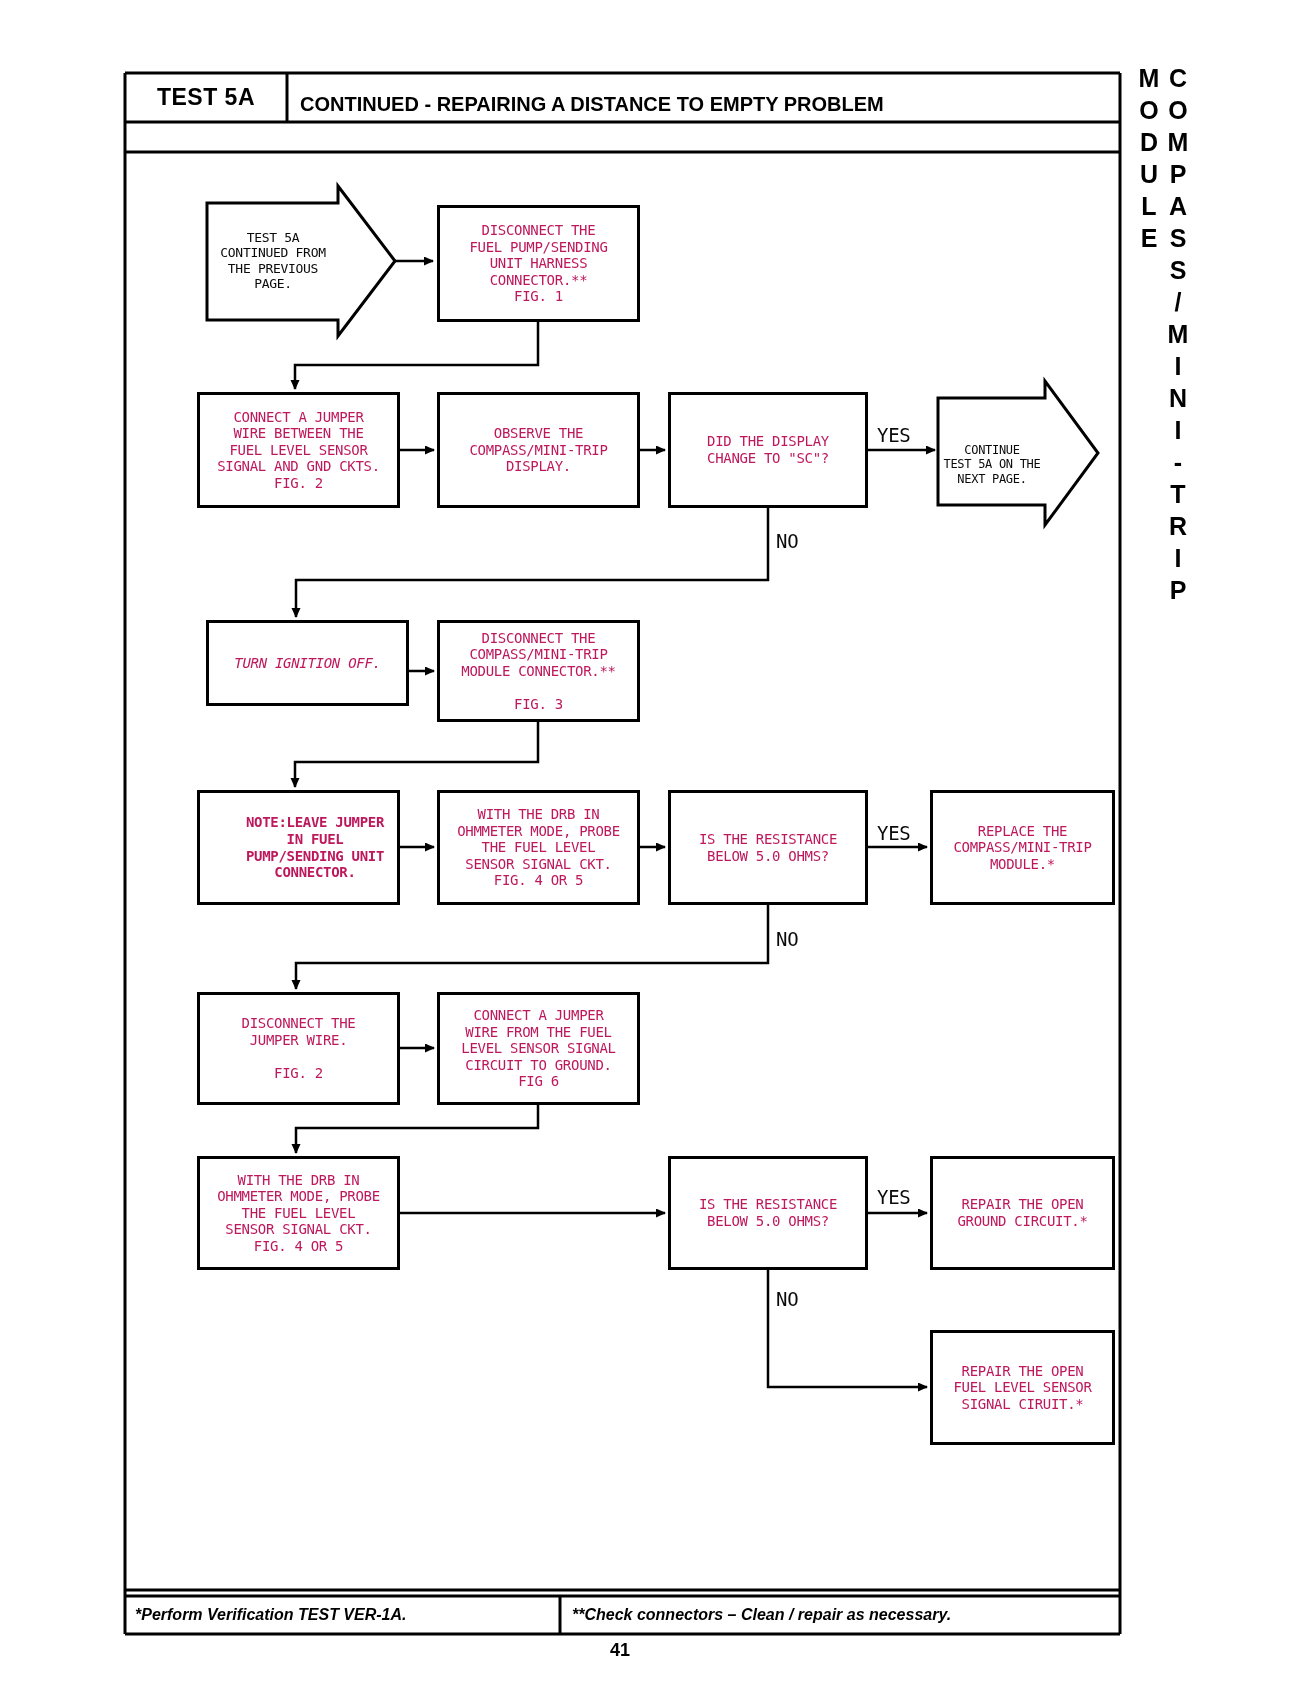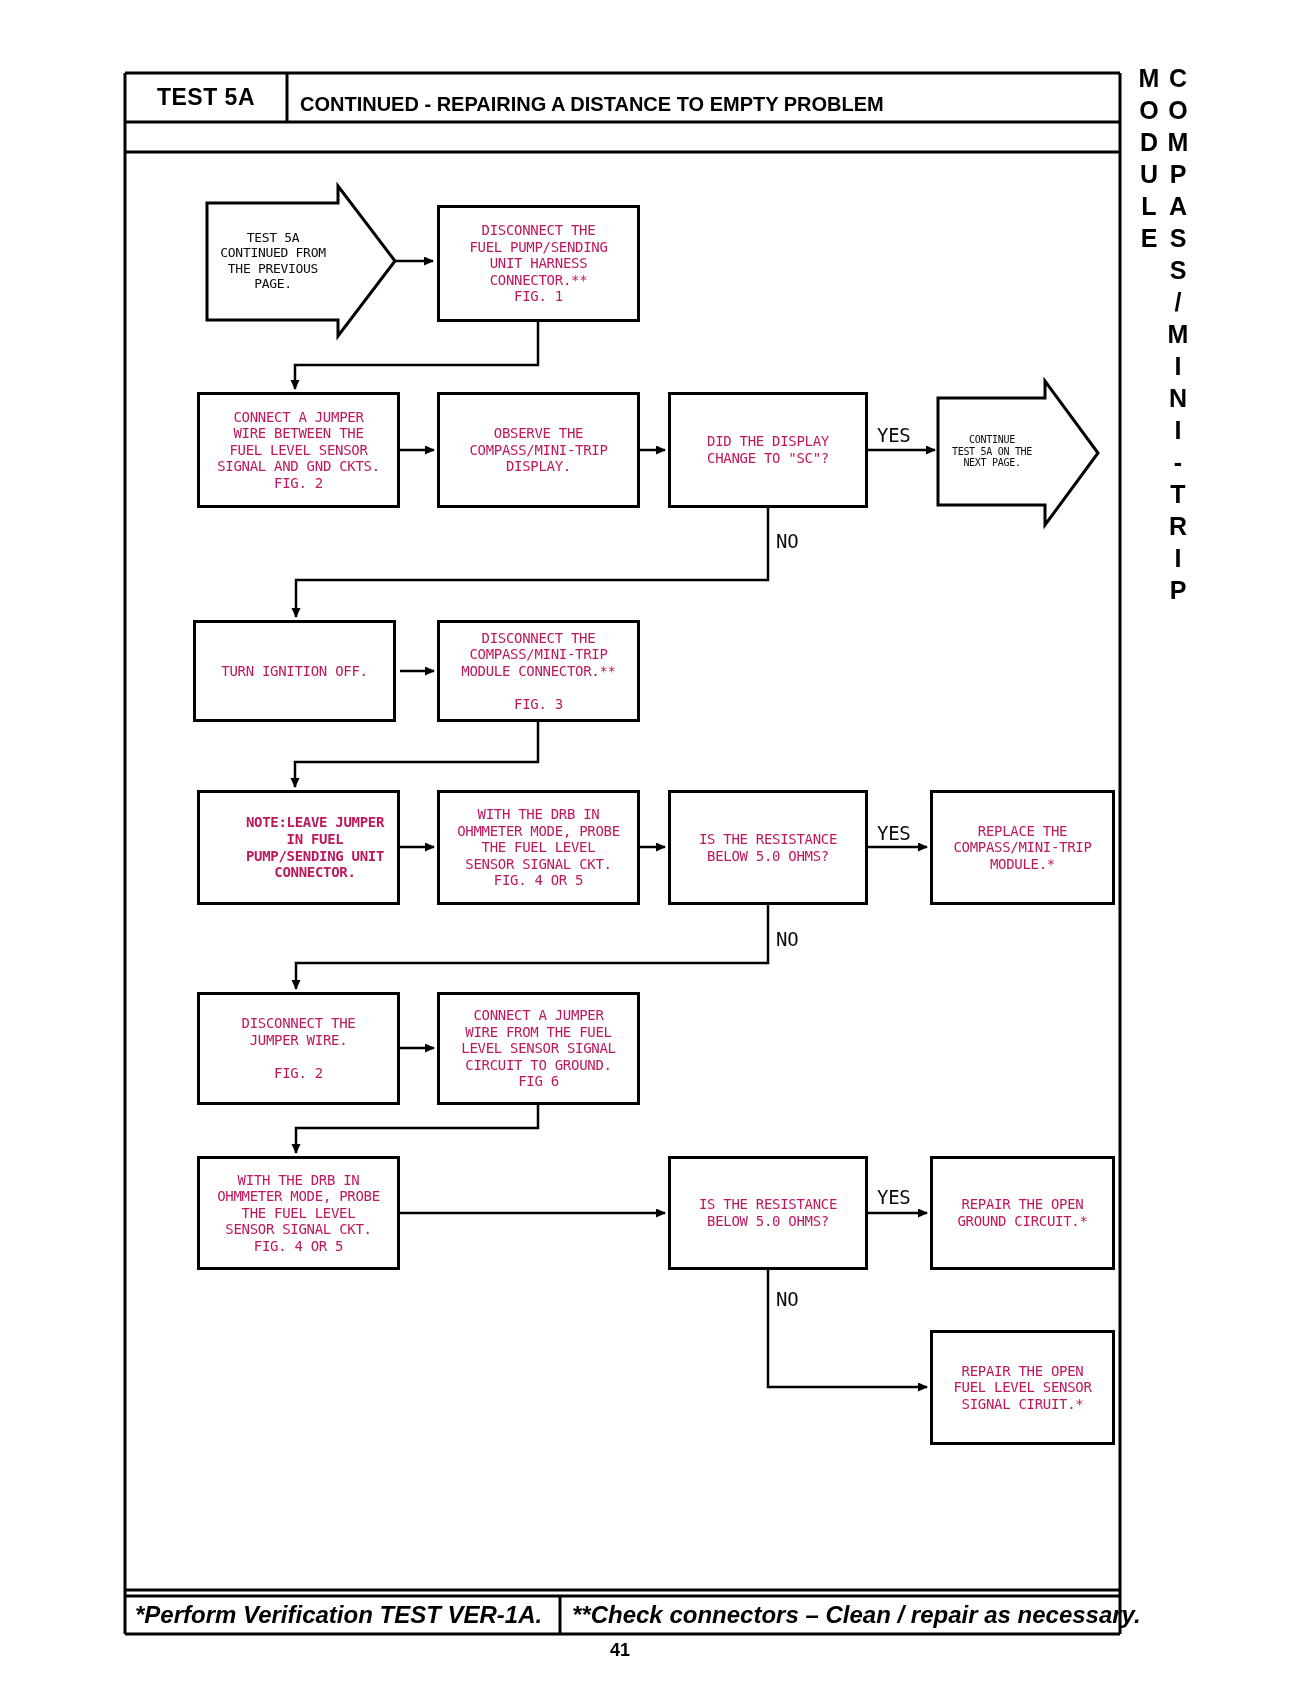--- a/index.html
+++ b/index.html
@@ -37,21 +37,21 @@
   }
   .sidebar-vert {
     position:absolute; left:1134px; top:64px; height:720px;
     writing-mode:vertical-rl; text-orientation:upright;
     font-family:"Liberation Sans", sans-serif; font-weight:bold; font-size:25px;
     letter-spacing:4px; color:#000; z-index:2;
   }
   .foot-note {
     position:absolute; top:1598px; height:34px; display:flex; align-items:center;
     font-family:"Liberation Sans", sans-serif; font-weight:bold; font-style:italic;
-    font-size:24px; color:#000; z-index:2; white-space:nowrap;
+    font-size:16px; color:#000; z-index:2; white-space:nowrap;
   }
   .page-num {
     position:absolute; left:540px; top:1640px; width:160px; text-align:center;
     font-family:"Liberation Sans", sans-serif; font-weight:bold; font-size:18px;
     color:#000; z-index:2;
   }
 </style>
 </head>
 <body>
 
@@ -120,26 +120,26 @@
 WIRE BETWEEN THE
 FUEL LEVEL SENSOR
 SIGNAL AND GND CKTS.
 FIG. 2</div>
   <div class="box" style="left:437px; top:392px; width:203px; height:116px;">OBSERVE THE
 COMPASS/MINI-TRIP
 DISPLAY.</div>
   <div class="box" style="left:668px; top:392px; width:200px; height:116px;">DID THE DISPLAY
 CHANGE TO "SC"?</div>
   <div class="lbl" style="left:877px; top:424px;">YES</div>
-  <div class="shape-text" style="left:938px; top:404px; width:108px; height:95px; font-size:10px;">CONTINUE
+  <div class="shape-text" style="left:938px; top:417px; width:108px; height:95px; font-size:12px;">CONTINUE
 TEST 5A ON THE
 NEXT PAGE.</div>
   <div class="lbl" style="left:776px; top:530px;">NO</div>
 
-  <div class="box" style="left:193px; top:620px; width:203px; height:102px;">TURN IGNITION OFF.</div>
+  <div class="box" style="left:206px; top:620px; width:203px; height:86px;font-style:italic;">TURN IGNITION OFF.</div>
   <div class="box" style="left:437px; top:620px; width:203px; height:102px;">DISCONNECT THE
 COMPASS/MINI-TRIP
 MODULE CONNECTOR.**
 
 FIG. 3</div>
 
   <div class="box bold" style="left:197px; top:790px; width:203px; height:115px;">NOTE:LEAVE JUMPER
 IN FUEL
 PUMP/SENDING UNIT
 CONNECTOR.</div>

